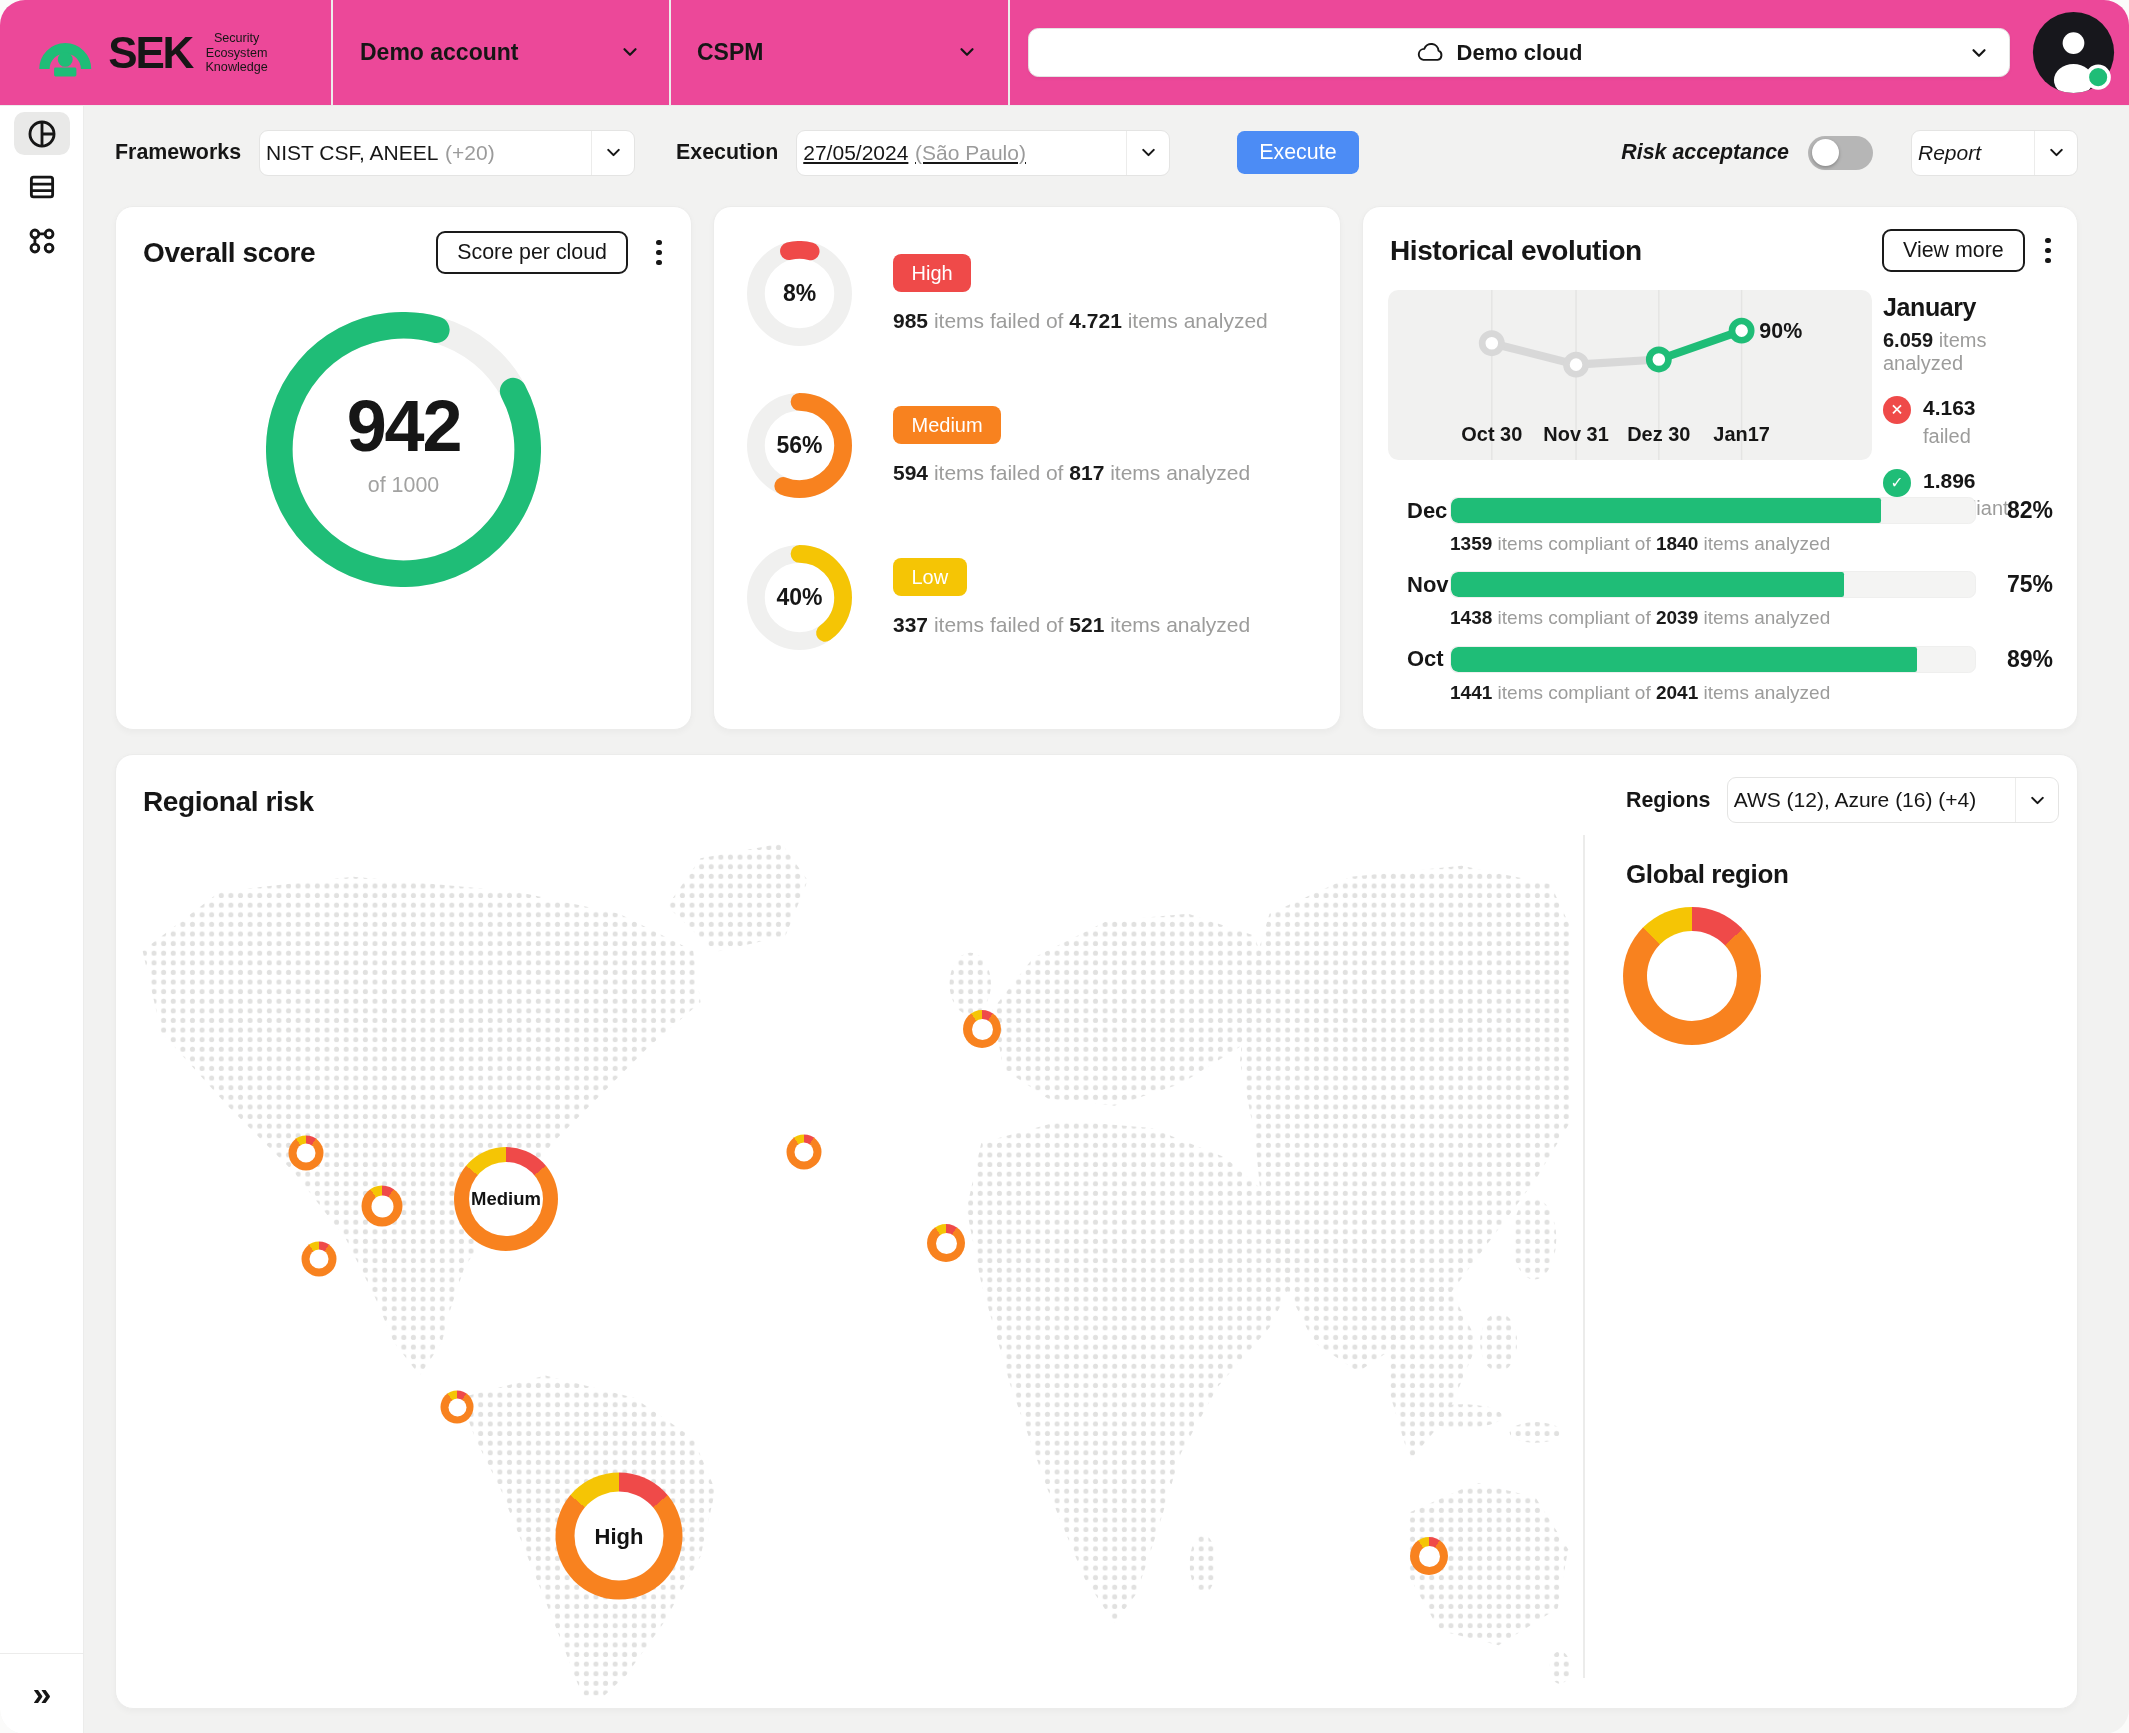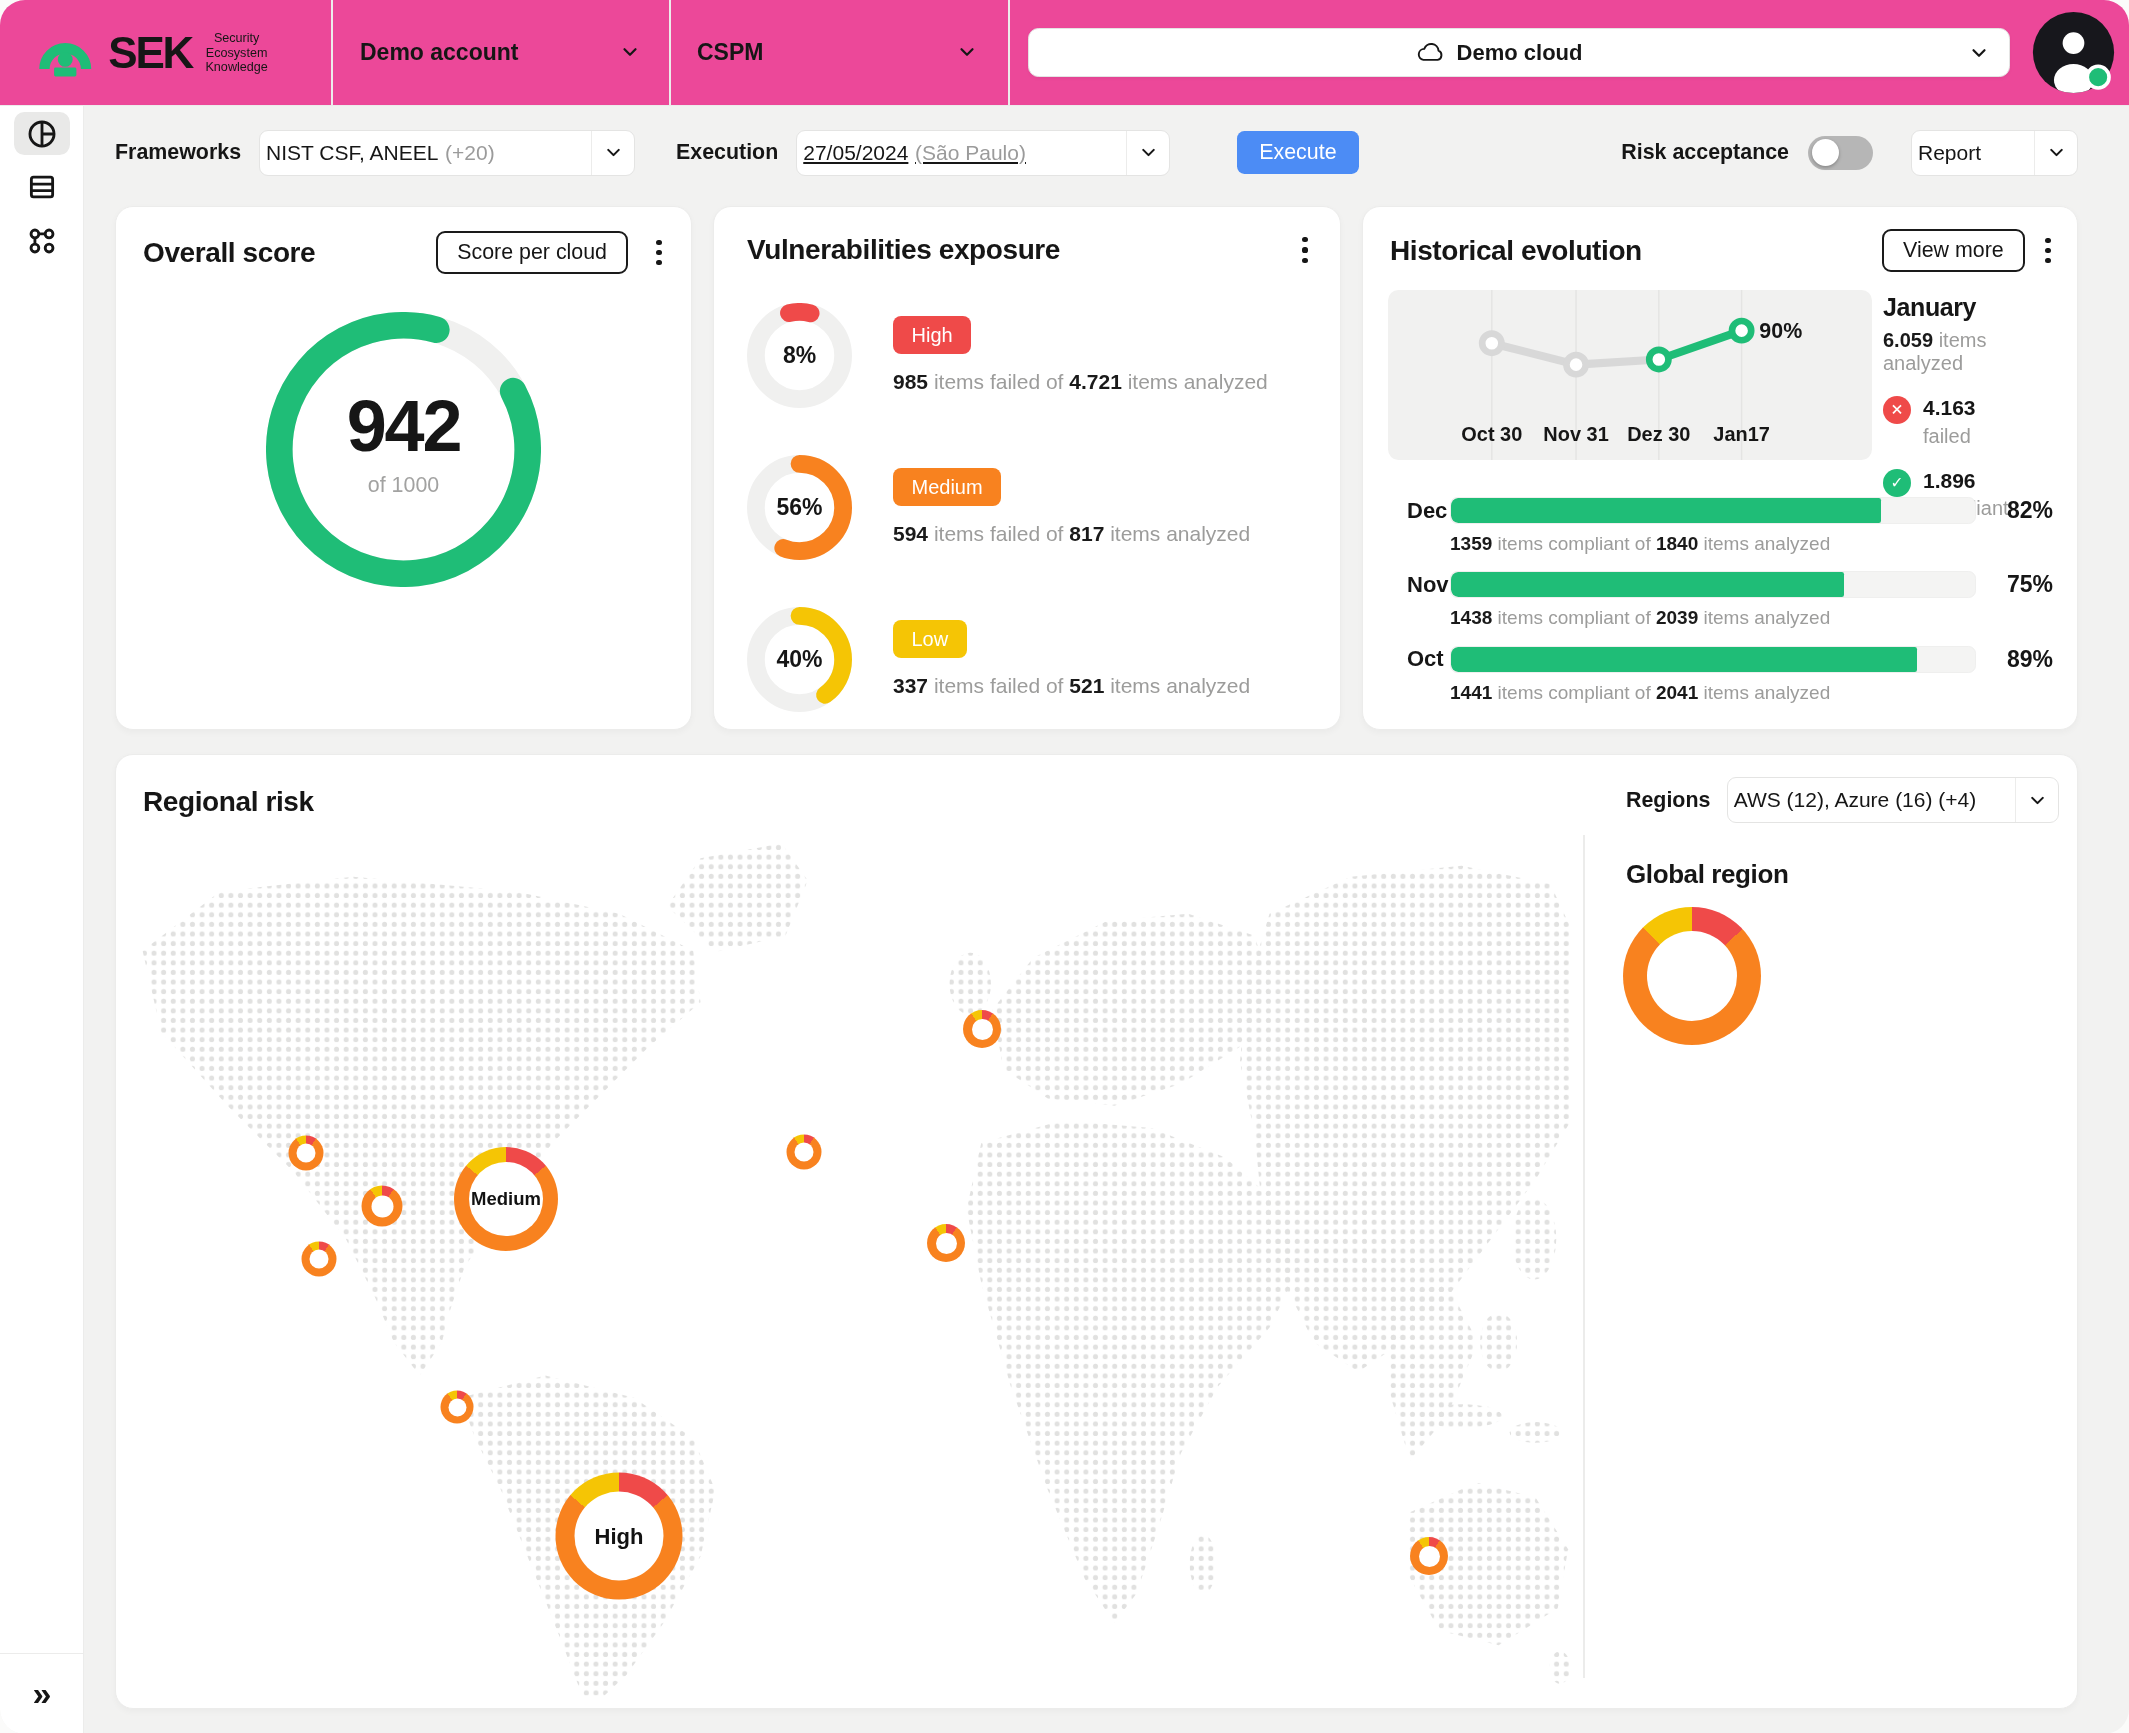--- a/index.html
+++ b/index.html
@@ -30,21 +30,21 @@
   .main { position:absolute; left:84px; top:106px; right:0; bottom:0; padding:23px 51px 0 31px; }
   .toolbar { display:flex; align-items:center; height:47px; }
   .tlabel { font-size:21.4px; font-weight:700; margin-right:18px; white-space:nowrap; }
   .select { background:#fff; border:1.5px solid #E4E4E3; border-radius:9px; height:46px; display:flex; align-items:center; font-size:21px; }
   .select .sval { padding-left:6px; white-space:nowrap; }
   .select .sx { color:#9B9B9B; margin-left:6.7px; white-space:nowrap; }
   .select .chevbox { margin-left:auto; align-self:stretch; width:43px; border-left:1.5px solid #ECECEB; display:flex; align-items:center; justify-content:center; }
   .sel-frameworks { width:376px; }
   .sel-execution { width:374px; margin-left:0;text-decoration:underline; }
   .btn-primary { margin-left:67px; height:43px; padding:0 22px; background:#4C8CF5; border:none; border-radius:7.4px; color:#fff; font-size:21.4px; font-family:inherit; display:inline-flex; align-items:center; }
-  .tb-right { margin-left:auto; display:flex; align-items:center; }
+  .tb-right { margin-left:auto; display:flex; align-items:center;font-style:italic; }
   .toggle { width:65px; height:34px; background:#B6B6B6; border-radius:17px; position:relative; margin-left:19px; }
   .toggle .knob { position:absolute; left:3.7px; top:3.7px; width:27px; height:27px; background:#fff; border-radius:50%; box-shadow:0 1.5px 3.7px rgba(0,0,0,.28); }
   .sel-report { width:167px; margin-left:38px; }
 
   
   .row1 { margin-top:30px; display:grid; grid-template-columns:577px 628px 716px; gap:21px; }
   .card { background:#fff; border:1.5px solid #ECECEB; border-radius:18px; box-shadow:0 2.2px 6px rgba(0,0,0,.03); position:relative; }
   .row1 .card { height:524px; }
   .ctitle { font-size:28px; font-weight:700; letter-spacing:-0.4px; }
   .kebab { display:flex; flex-direction:column; gap:5.2px; padding:6px 7.4px; cursor:pointer; }
@@ -263,28 +263,20 @@
     <circle cx="186" cy="186" r="168" fill="none" stroke="#1FBD77" stroke-width="36" stroke-linecap="round" stroke-dasharray="918.3503644973683 1055.5751316061705" transform="rotate(-28 186 186)"></circle>
               </svg></span>
           <div class="donut-center">
             <span class="score-big">942</span>
             <span class="score-of">of 1000</span>
           </div>
         </div>
       </section>
 
       <section class="card">
-        <div class="card-head vuln-head">
-          <span class="ctitle">Vulnerabilities exposure</span>
-          <div class="kebab" style="margin-left:auto">
-              <i></i>
-              <i></i>
-              <i></i>
-            </div>
-        </div>
         <div class="vuln-rows" id="vuln-rows">
             <div class="vuln-row">
     <div class="vdonut"><svg width="105" height="105" viewBox="0 0 142 142">
     <circle cx="71" cy="71" r="59" fill="none" stroke="#F0F0EF" stroke-width="24"></circle>
     <circle cx="71" cy="71" r="59" fill="none" stroke="#EF4A49" stroke-width="24" stroke-linecap="round" stroke-dasharray="29.656634649887646 370.7079331235956" transform="rotate(-104 71 71)"></circle>
                 </svg><span class="vpct">8%</span></div>
     <div>
       <span class="badge" style="background:#EF4A49">High</span>
       <div class="stat-line"><b>985</b> items failed of <b>4.721</b> items analyzed</div>
     </div>

